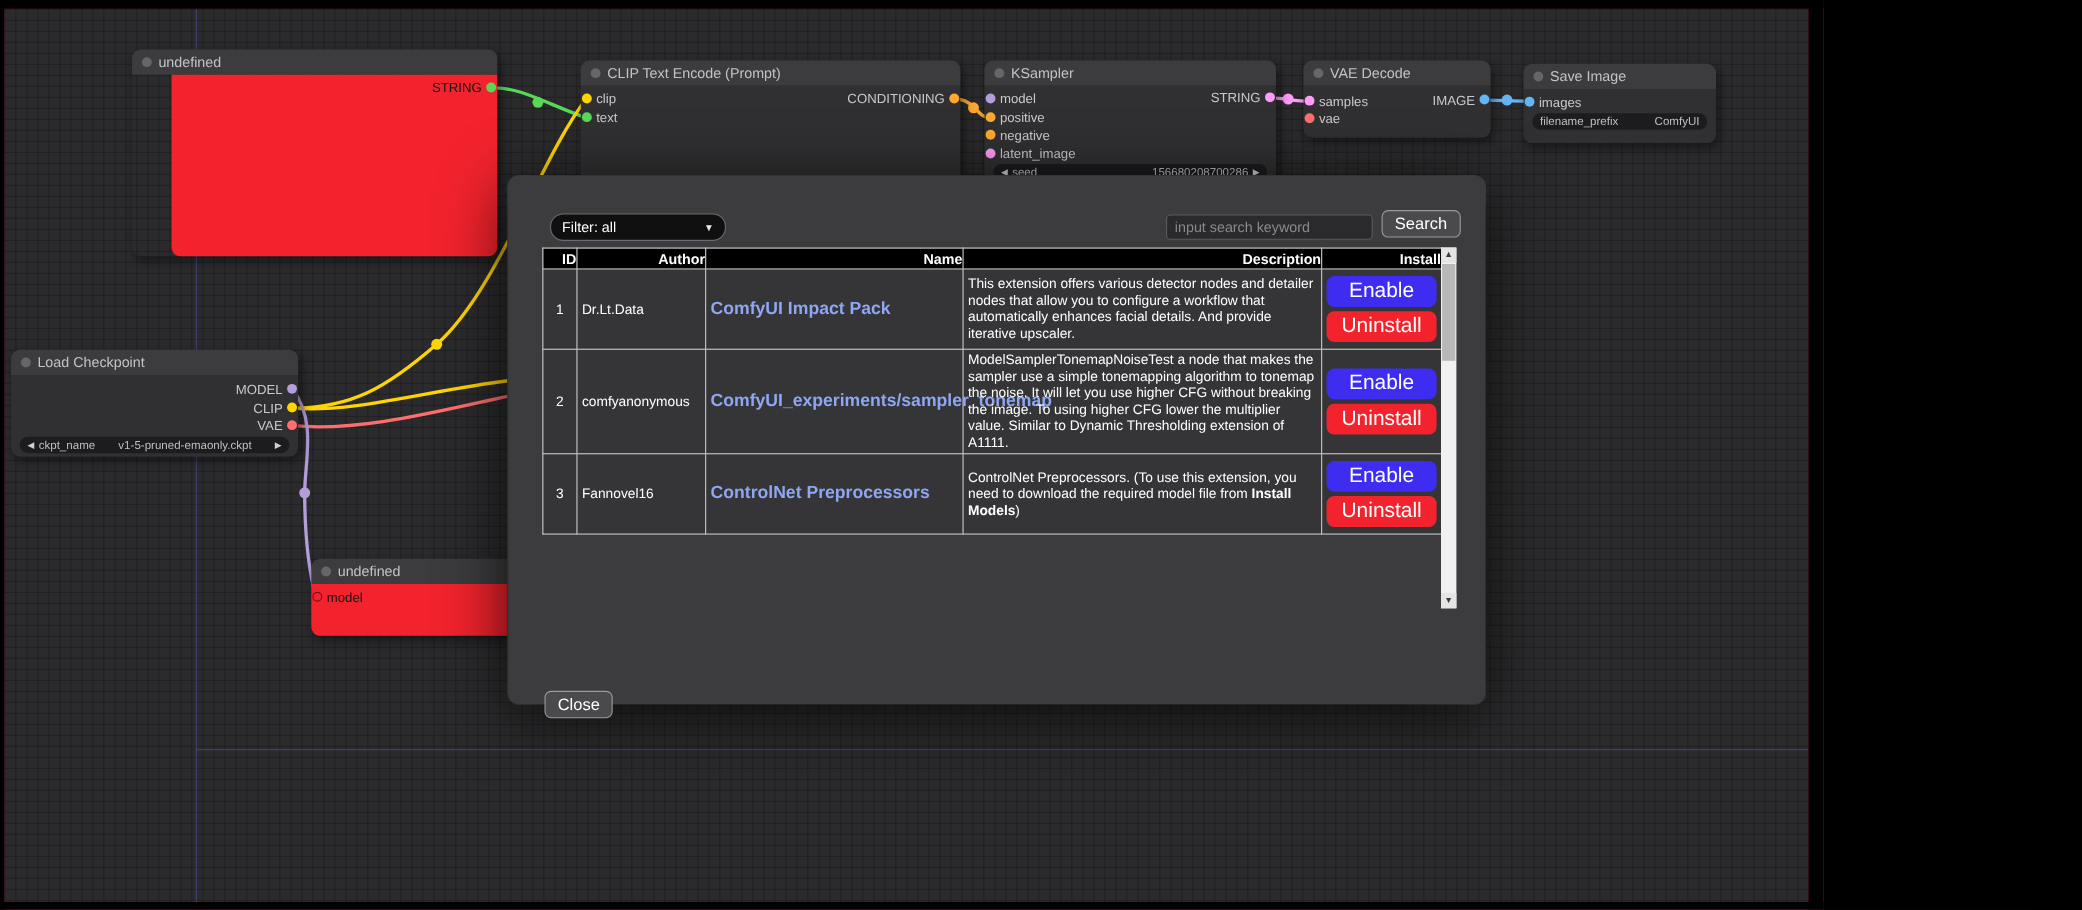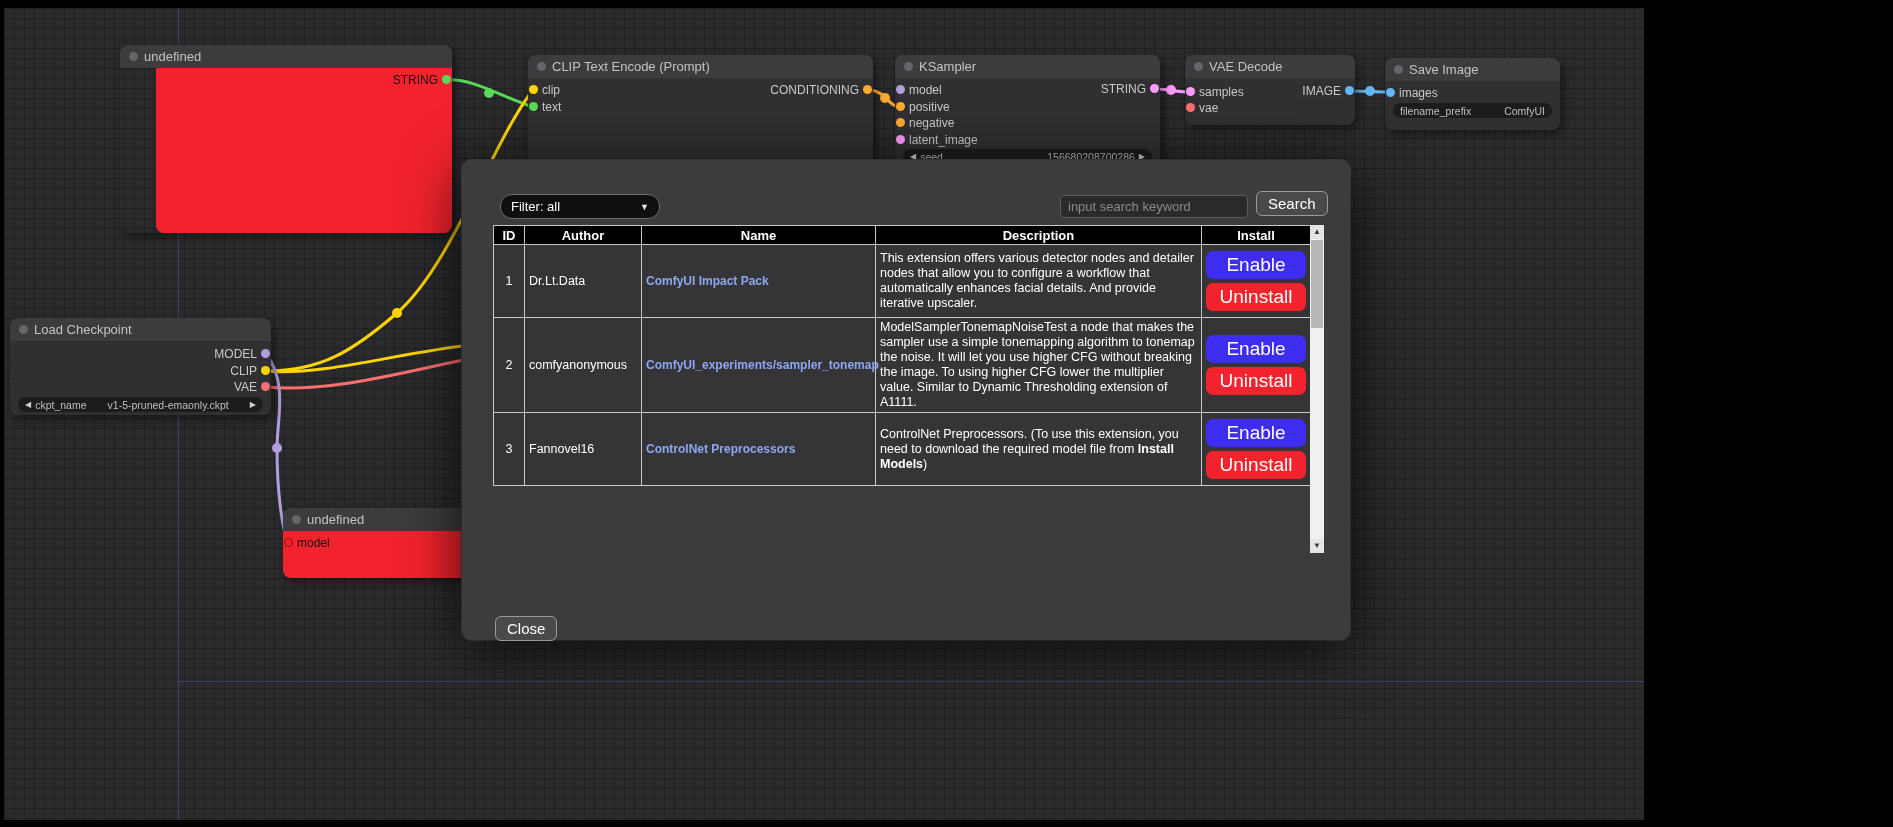--- a/index.html
+++ b/index.html
@@ -41,32 +41,32 @@
     border:1px solid #6d6d71;border-radius:12px;color:#fff;font-size:13px;display:flex;
     align-items:center;padding:0 10px;box-sizing:border-box;}
   .filter-select .caret{margin-left:auto;font-size:9px;color:#e8e8e8;}
   .search-input{position:absolute;left:598px;top:35px;width:188px;height:23px;background:#2a2a2c;
     border:1px solid #5b5b5f;border-radius:4px;color:#ddd;font-size:13px;padding:0 7px;
     box-sizing:border-box;font-family:"Liberation Sans",sans-serif;}
   .search-input::placeholder{color:#8a8a8e;}
   .btn-gray{background:#4a4a4c;border:1px solid #9a9a9e;border-radius:6px;color:#fff;
     font-size:15px;padding:3px 11px;font-family:"Liberation Sans",sans-serif;cursor:pointer;}
   .search-btn{position:absolute;left:794px;top:31px;}
-  .close-btn{position:absolute;left:33px;top:456px;}
+  .close-btn{position:absolute;left:33px;top:468px;}
 
   .table-wrap{position:absolute;left:31px;top:65px;width:831px;height:328px;}
   table.ext{border-collapse:collapse;width:817px;table-layout:fixed;}
   table.ext th{background:#000;color:#fff;font-size:13px;font-weight:bold;height:18px;
-    border:1px solid #c9c9c9;padding:0;}
+    border:1px solid #c9c9c9;padding:0;text-align:right;}
   table.ext td{border:1px solid #c9c9c9;background:#353537;color:#fff;font-size:12.5px;
     padding:2px 4px;vertical-align:middle;}
   td.c-id{text-align:center;font-size:13px;}
   td.c-author{font-size:13px;padding-left:6px;}
   td.c-name{padding-left:6px;}
-  td.c-name .link{color:#8ea7f2;font-weight:bold;font-size:12px;cursor:pointer;}
+  td.c-name .link{color:#8ea7f2;font-weight:bold;font-size:16px;cursor:pointer;}
   td.c-desc{line-height:15px;padding:3px 6px;}
   td.c-install{text-align:center;padding:2px;}
   .btn-enable,.btn-uninstall{display:block;width:100px;margin:4px auto;border:none;border-radius:7px;
     color:#fff;font-size:19px;padding:3px 0;font-family:"Liberation Sans",sans-serif;cursor:pointer;}
   .btn-enable{background:#3e2cf1;}
   .btn-uninstall{background:#f3232d;}
 
   .scrollbar{position:absolute;right:0;top:0;width:14px;height:328px;background:#f1f1f1;}
   .sb-arrow{position:absolute;left:0;width:14px;height:14px;background:#e4e4e4;color:#3a3a3a;
     font-size:8px;line-height:14px;text-align:center;}

